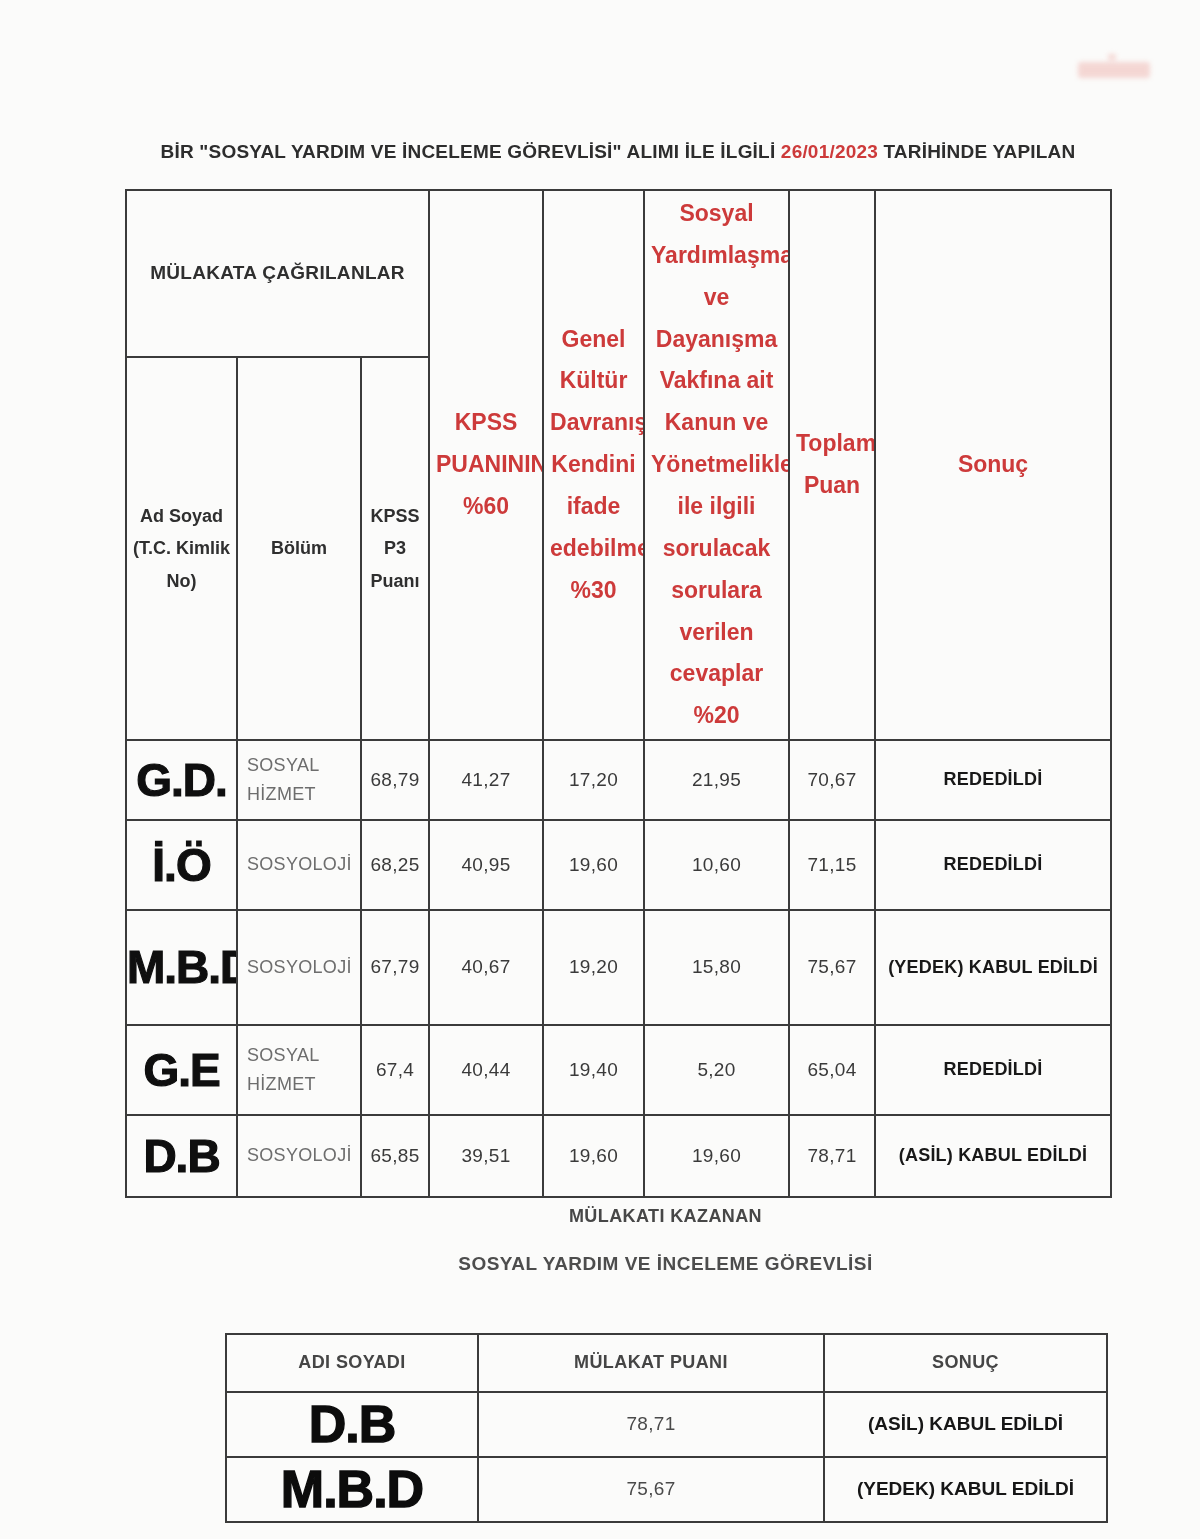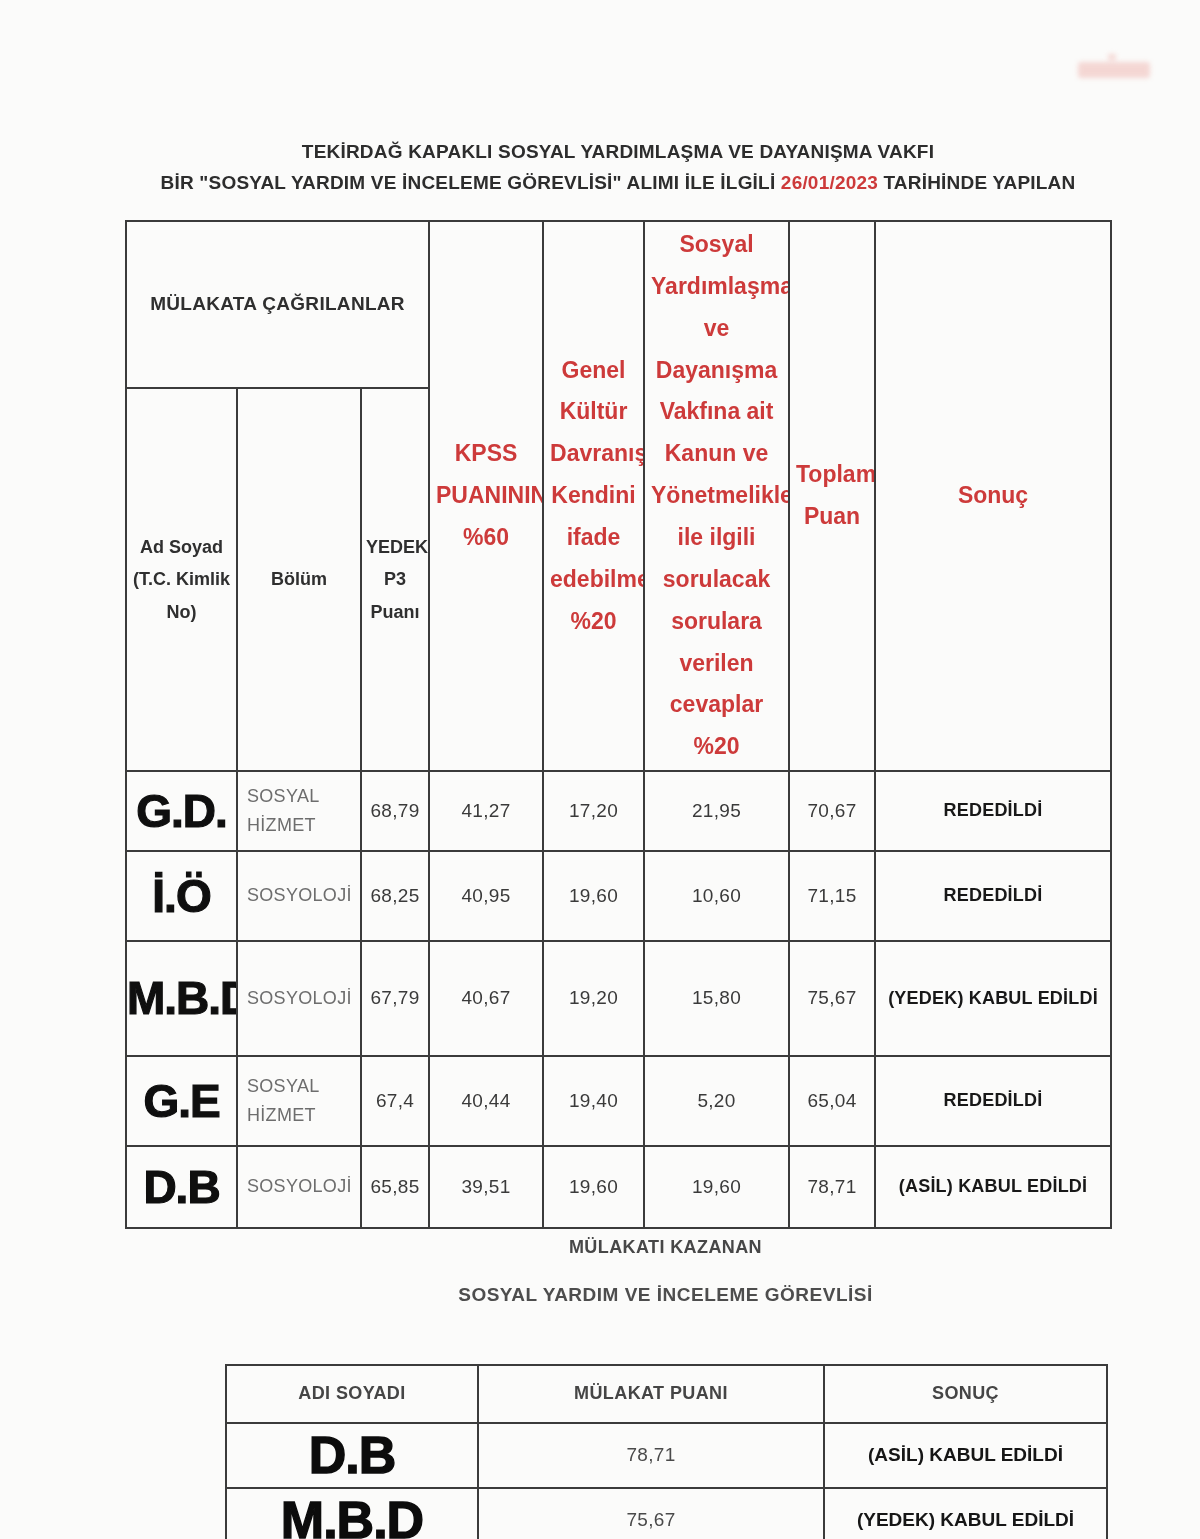--- a/index.html
+++ b/index.html
@@ -96,48 +96,47 @@
   .result-puan { font-size: 19px; color: #4a4a4a; letter-spacing: 0.3px; }
   .result-table .data-row:first-of-type .result-puan { color: #8a8a8a; }
   .result-sonuc { font-weight: bold; font-size: 19px; color: #161616; }
 </style>
 </head>
 <body>
 
 <div class="watermark"></div>
 
 <div class="title-block">
-  <div>TEKİRDAĞ KAPAKLI SOSYAL YARDIMLAŞMA VE DAYANIŞMA VAKFI</div>
   <div><span>BİR "SOSYAL YARDIM VE İNCELEME GÖREVLİSİ" ALIMI İLE İLGİLİ </span><span class="date-red">26/01/2023</span><span> TARİHİNDE YAPILAN</span></div>
 </div>
 
 <table class="main-table">
   <colgroup>
     <col style="width:111px">
       <col style="width:124px">
       <col style="width:68px">
     <col style="width:114px">
       <col style="width:101px">
       <col style="width:145px">
     <col style="width:86px">
       <col style="width:236px">
   </colgroup>
   <tbody>
       <tr class="row-group-hdr">
     <td colspan="3" class="hdr-black hdr-group">MÜLAKATA ÇAĞRILANLAR</td>
     <td rowspan="2" class="hdr-red">KPSS PUANININ %60</td>
-    <td rowspan="2" class="hdr-red">Genel Kültür Davranış Kendini ifade edebilme %20</td>
+    <td rowspan="2" class="hdr-red">Genel Kültür Davranış Kendini ifade edebilme %30</td>
     <td rowspan="2" class="hdr-red">Sosyal Yardımlaşma ve Dayanışma Vakfına ait Kanun ve Yönetmelikler ile ilgili sorulacak sorulara verilen cevaplar %20</td>
     <td rowspan="2" class="hdr-red">Toplam Puan</td>
     <td rowspan="2" class="hdr-red">Sonuç</td>
   </tr>
   <tr class="row-sub-hdr">
     <td class="hdr-black">Ad Soyad (T.C. Kimlik No)</td>
     <td class="hdr-black">Bölüm</td>
-    <td class="hdr-black">YEDEK P3 Puanı</td>
+    <td class="hdr-black">KPSS P3 Puanı</td>
   </tr>
 
   <tr class="row-d1">
     <td class="name-cell">G.D.</td>
     <td class="bolum-cell">SOSYAL HİZMET</td>
     <td class="num-cell">68,79</td>
     <td class="num-cell">41,27</td>
     <td class="num-cell">17,20</td>
     <td class="num-cell">21,95</td>
     <td class="num-cell">70,67</td>

